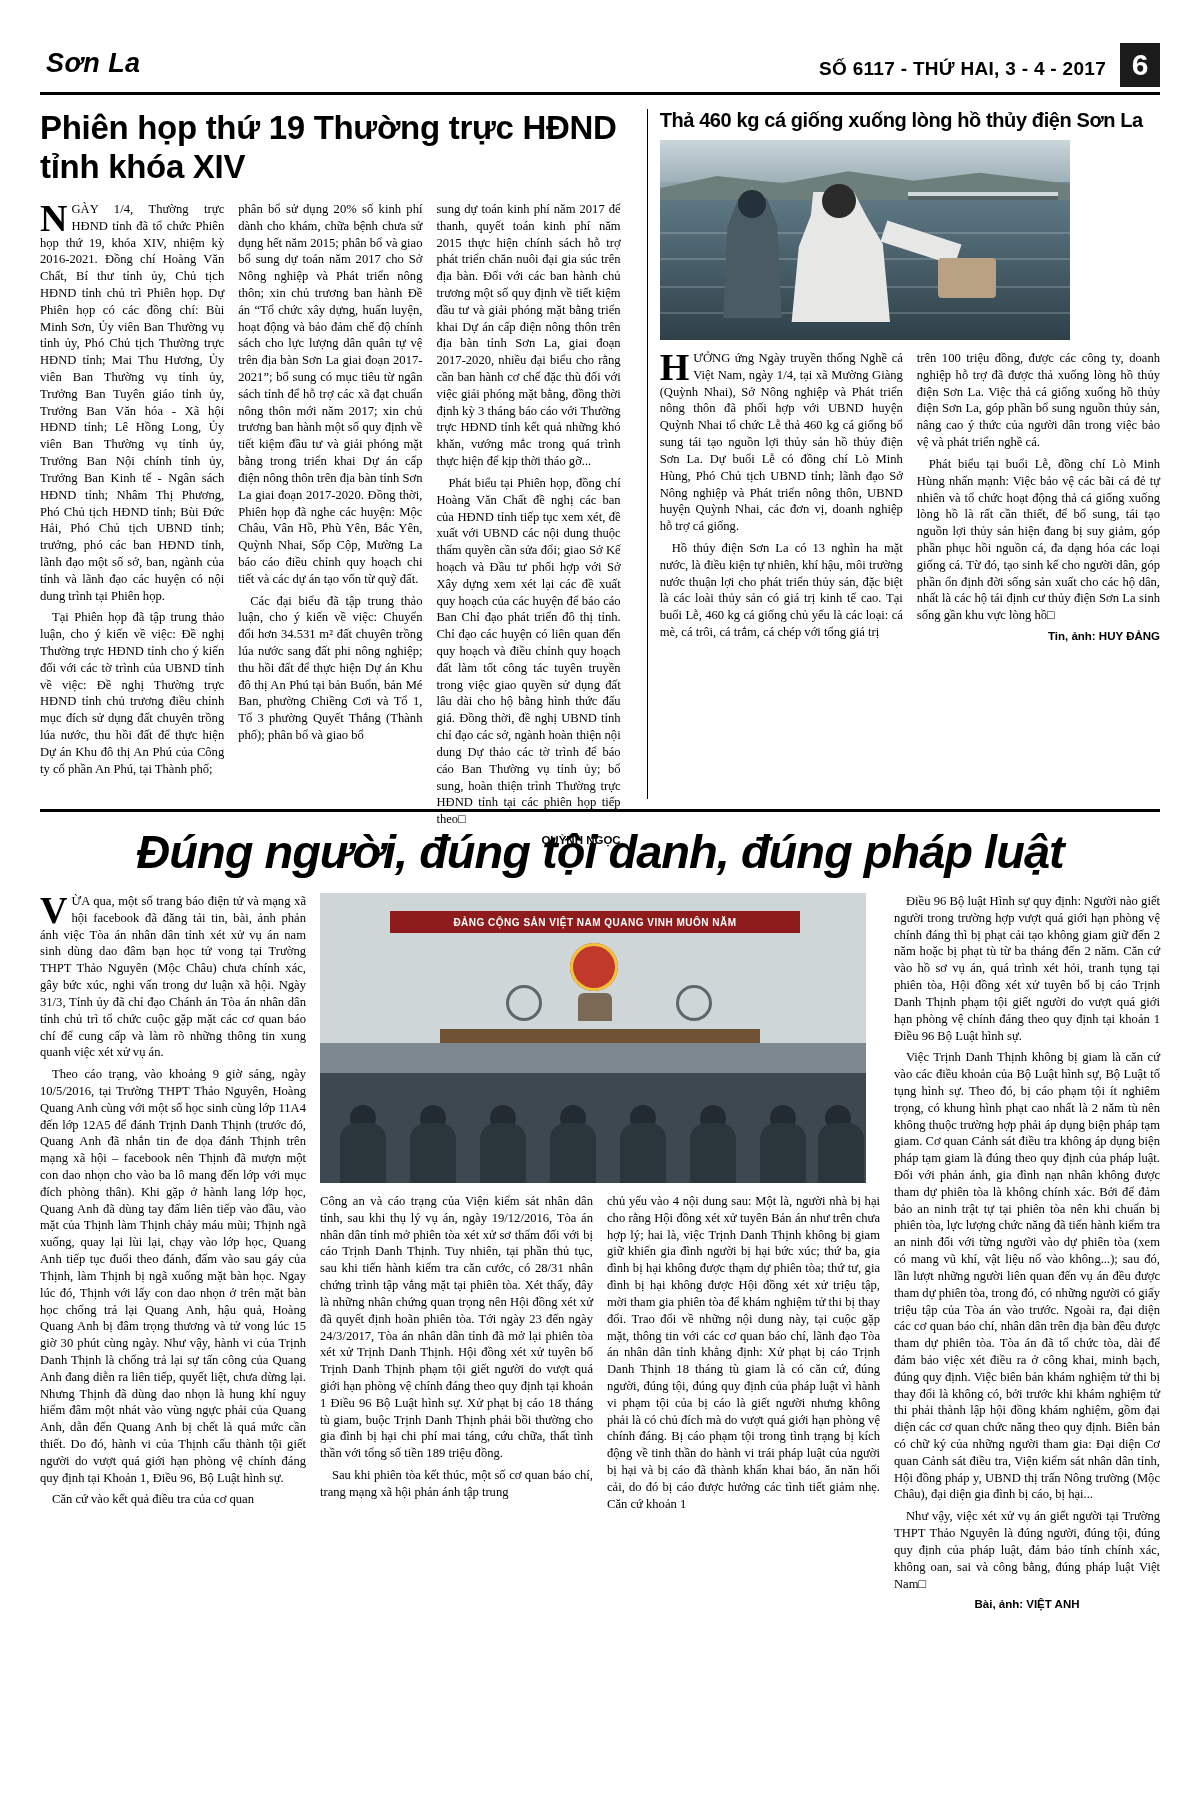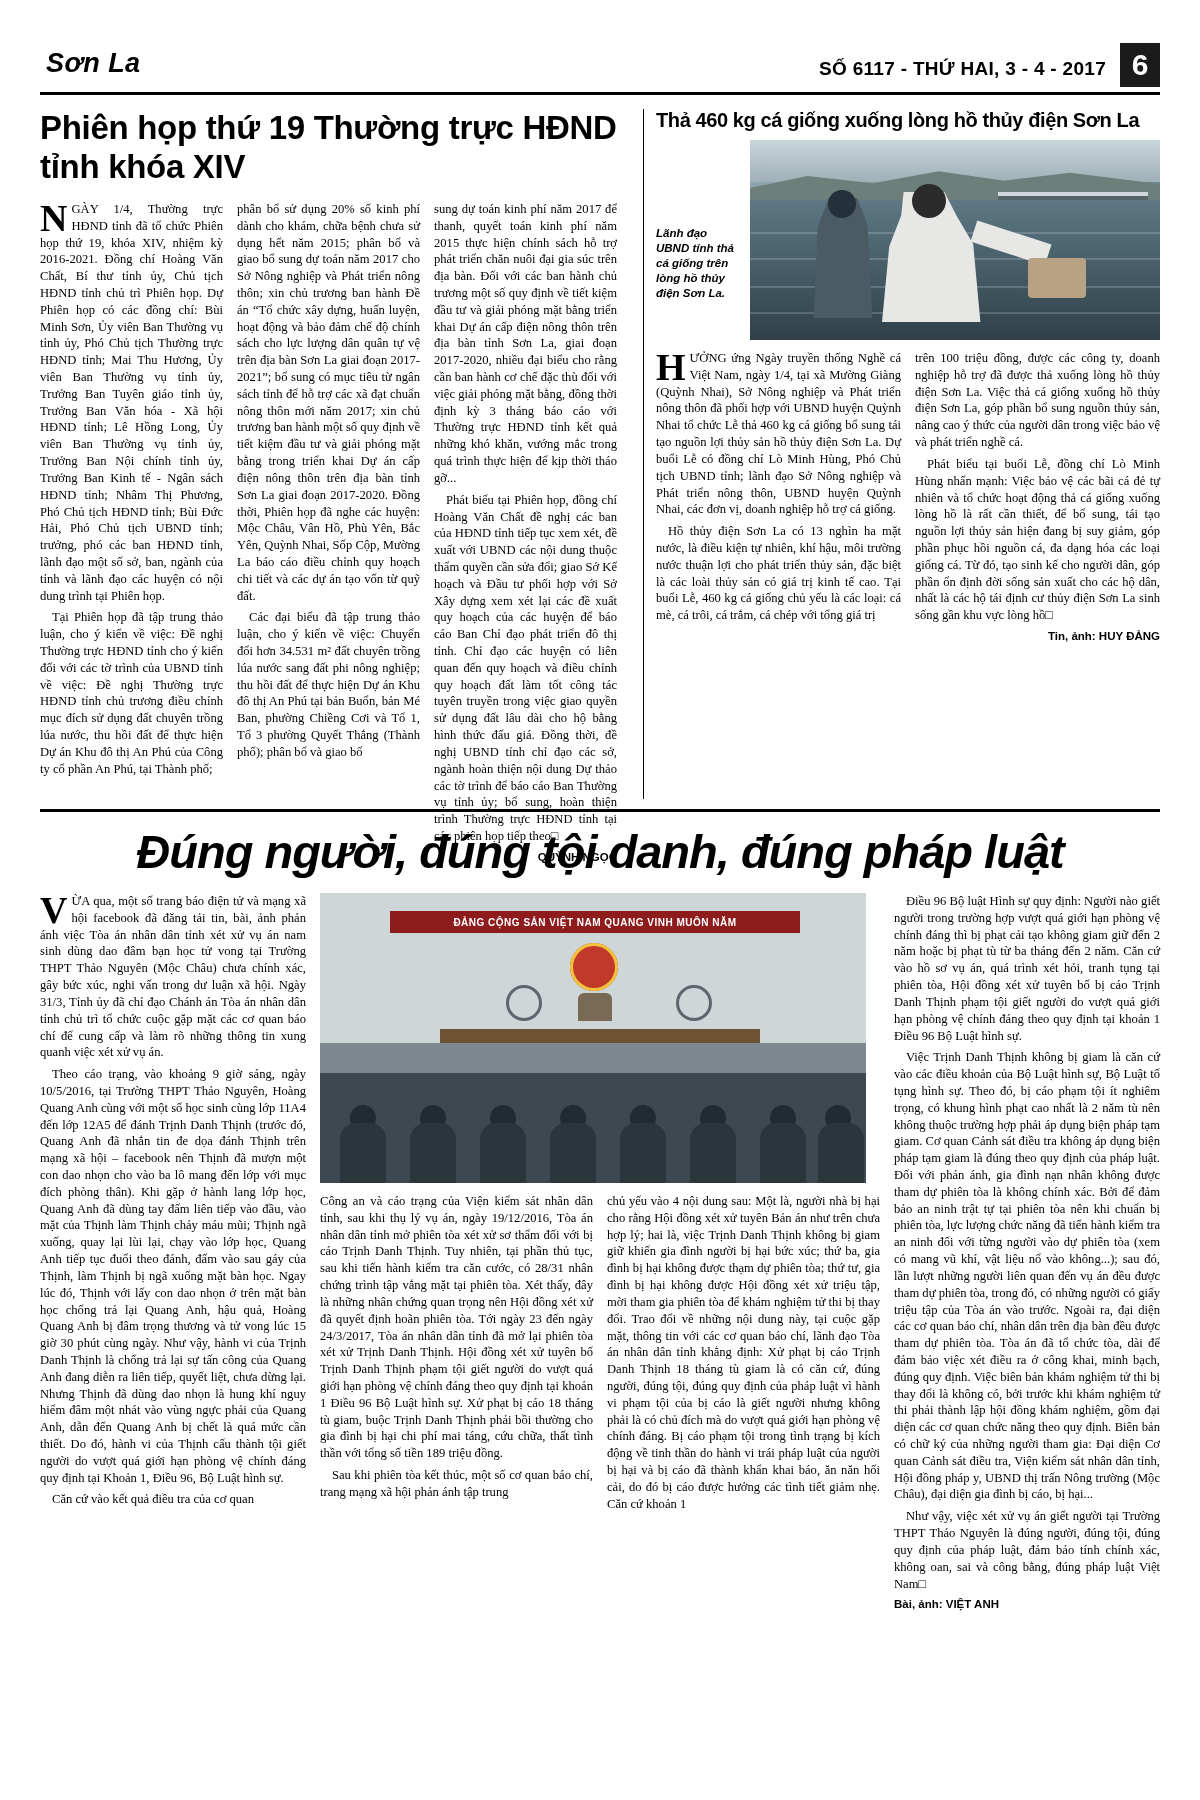--- a/index.html
+++ b/index.html
@@ -173,21 +173,21 @@
   .photo2 .b{position:absolute;width:46px;height:60px;border-radius:16px 16px 0 0;background:#2b353c;bottom:0;}
   .photo2 .fan{position:absolute;left:186px;top:92px;width:30px;height:30px;border-radius:50%;border:3px solid #5c666c;}
   .photo2 .fan2{position:absolute;left:356px;top:92px;width:30px;height:30px;border-radius:50%;border:3px solid #5c666c;}
   .cap2{
     font-family:"Liberation Sans", sans-serif;
     font-style:italic;font-size:11.8px;line-height:1.35;
     text-align:center;
     width:546px;
   }
   .byline2{
-    text-align:left;
+    text-align:center;
     font-family:"Liberation Sans", sans-serif;
     font-weight:bold;font-size:11.5px;margin-top:4px;
   }
 </style>
 </head>
 <body>
 
 <div class="page">
 
   <div class="masthead">
@@ -218,21 +218,20 @@
         </div>
       </div>
     </div>
 
     <div class="vsep"></div>
 
     <div class="right-block">
       <h2 class="headline-right">Thả 460 kg cá giống xuống lòng hồ thủy điện Sơn La</h2>
 
       <div class="photo-wrap">
-        <div class="caption-side">Lãnh đạo UBND tỉnh thả cá giống trên lòng hồ thủy điện Sơn La.</div>
         <div class="photo1">
           <div class="sky"></div>
           <div class="hill"></div>
           <div class="bridge"></div>
           <div class="bridge2"></div>
           <div class="water"></div>
           <div class="ripple" style="top:92px;"></div>
           <div class="ripple" style="top:118px;"></div>
           <div class="ripple" style="top:146px;"></div>
           <div class="ripple" style="top:172px;"></div>

